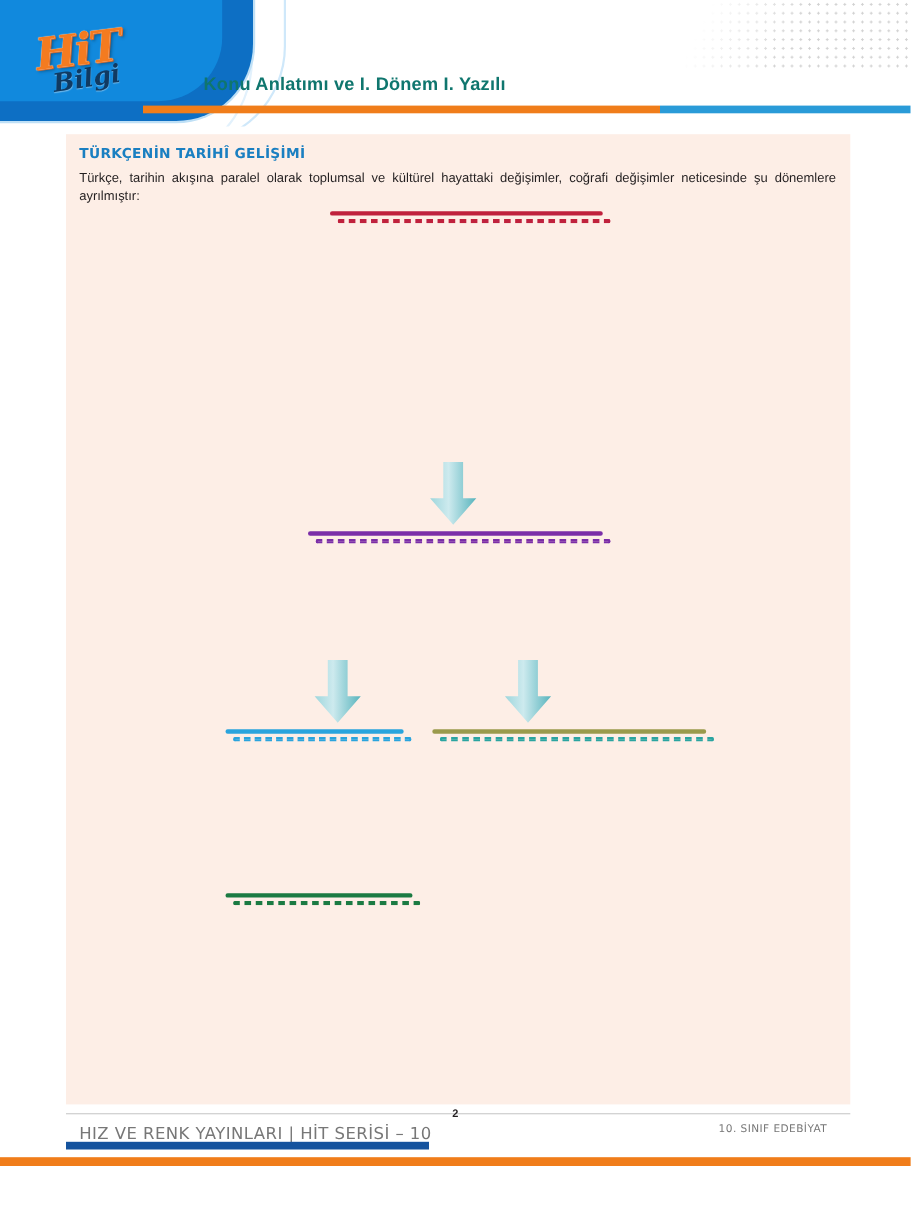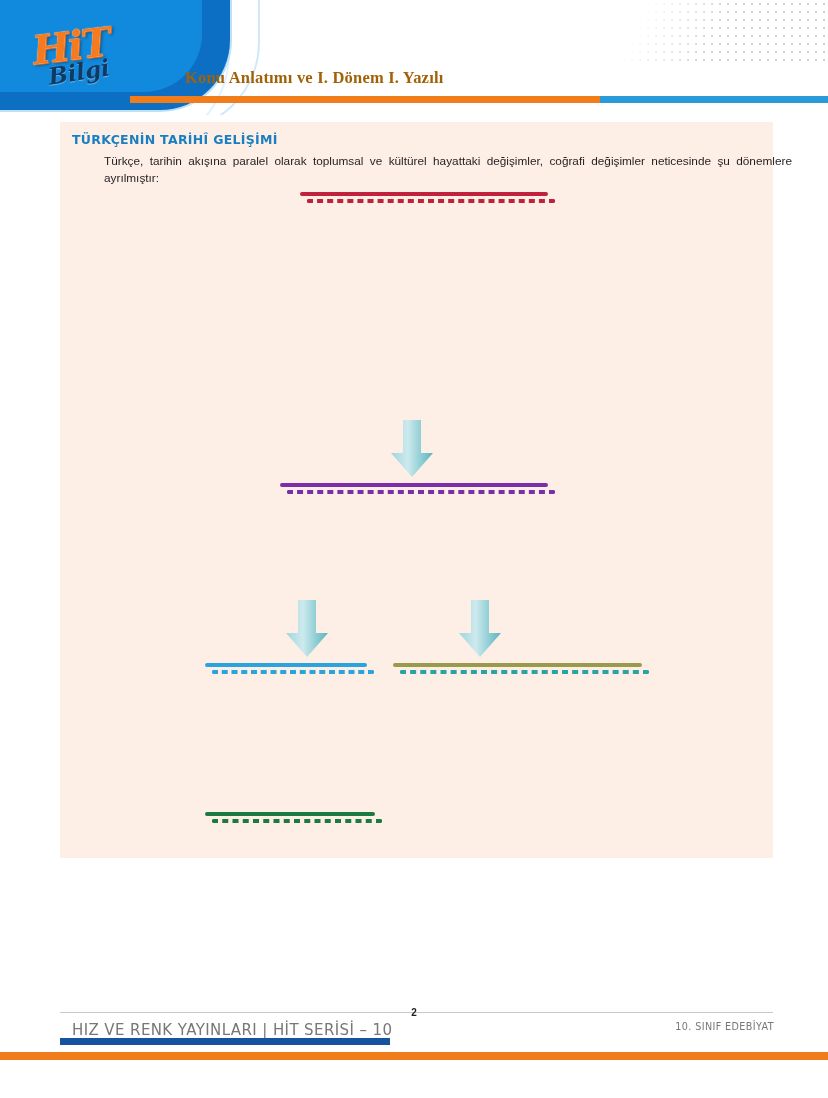--- a/index.html
+++ b/index.html
@@ -51,42 +51,41 @@
   }
   .logo-bilgi {
     position:absolute; left:18px; top:36px;
     font-family:"DejaVu Serif", serif; font-style:italic; font-weight:bold;
     font-size:23px; color:#103a62;
     text-shadow: 0 1px 1px rgba(255,255,255,.4);
     transform: rotate(-9deg);
   }
   .hdr-title {
     position:absolute; left:185px; top:68px;
-    font-size:16.5px; font-weight:bold; color:#a16207;
+    font-size:16.5px; font-weight:bold; color:#0f766e;
     letter-spacing:.2px;
-    font-family:Liberation Serif, serif;
+    font-family:Liberation Sans, sans-serif;
   }
   .hdr-bar-orange { position:absolute; left:130px; top:96px; width:470px; height:7px; background:#f07d1a; }
   .hdr-bar-blue   { position:absolute; left:600px; top:96px; width:228px; height:7px; background:#2a9bd8; }
 
   
   .panel {
-    position:absolute; left:60px; top:122px; width:713px; height:736px;
+    position:absolute; left:60px; top:122px; width:713px; height:882px;
     background:#fdeee6;
   }
   .panel-title {
     position:absolute; left:12px; top:10px;
     font-size:12.5px; font-weight:bold; color:#1a7fc1;
     letter-spacing:.3px; font-family:"DejaVu Sans", sans-serif;
   }
   .panel-intro {
     position:absolute; left:12px; top:31px; width:688px;
     font-size:11.8px; color:#231f20; line-height:17px;
     text-align:justify;
-    margin-left:32px;
   }
 
   
   .box { position:absolute; }
   .box .shadow {
     position:absolute; left:7px; top:7px; right:-7px; bottom:-7px;
     border-radius:22px; border:2.4px dashed; pointer-events:none;
   }
   .box .face {
     position:absolute; left:0; top:0; right:0; bottom:0;
@@ -117,21 +116,21 @@
   #box-bati .face   { border-color:#9a9a4c; }
   #box-bati .shadow { border-color:#2aa4a0; }
 
   
   .arrow { position:absolute; }
 
   
   .f-rule { position:absolute; left:60px; top:1012px; width:713px; height:1px; background:#c9c9c9; }
   .f-left  { position:absolute; left:72px; top:1021px; font-size:15px; color:#777; letter-spacing:.4px;
              font-family:"DejaVu Sans", sans-serif; }
-  .f-right { position:absolute; right:54px; top:1021px; font-size:9.6px; color:#777; letter-spacing:.4px;
+  .f-right { position:absolute; right:76px; top:1021px; font-size:9.6px; color:#777; letter-spacing:.4px;
              font-family:"DejaVu Sans", sans-serif; }
   .f-page  { position:absolute; left:0; right:0; top:1007px; text-align:center;
              font-size:10px; font-weight:bold; color:#231f20; }
   .f-bar-blue   { position:absolute; left:60px; top:1038px; width:330px; height:7px; background:#15539e; }
   .f-bar-orange { position:absolute; left:0px;  top:1052px; width:828px; height:8px; background:#f07d1a; }
 </style>
 </head>
 <body>
 
 <div class="page">

